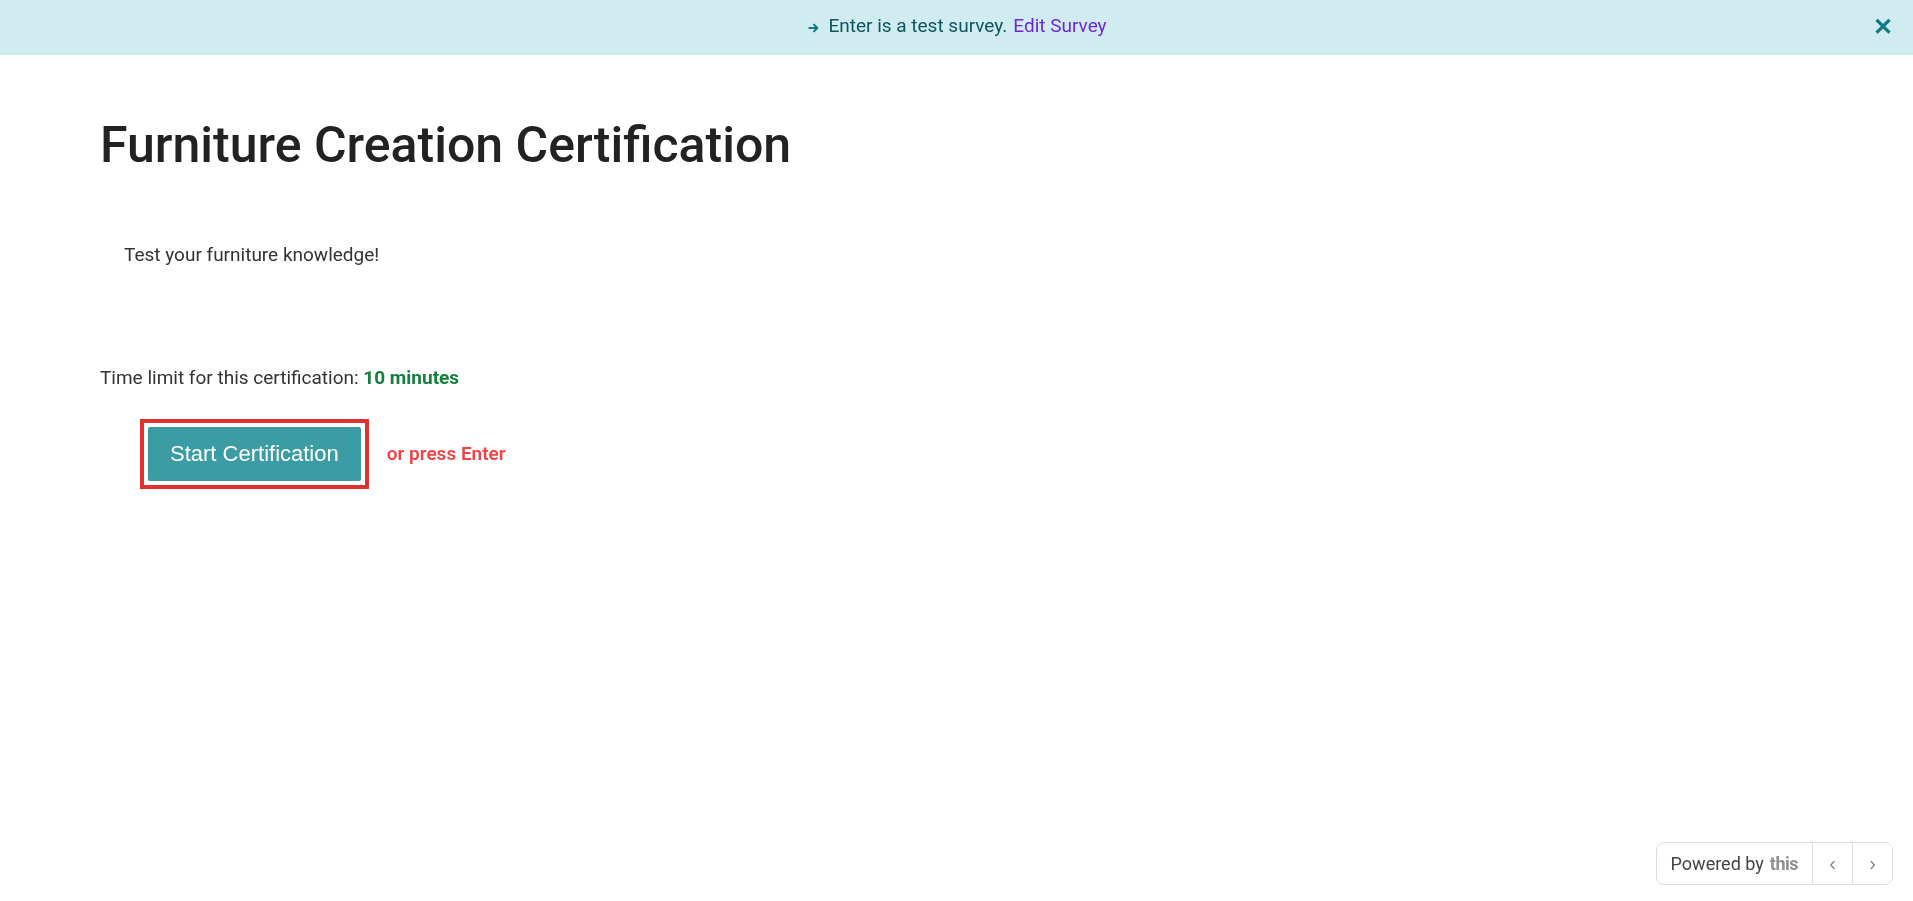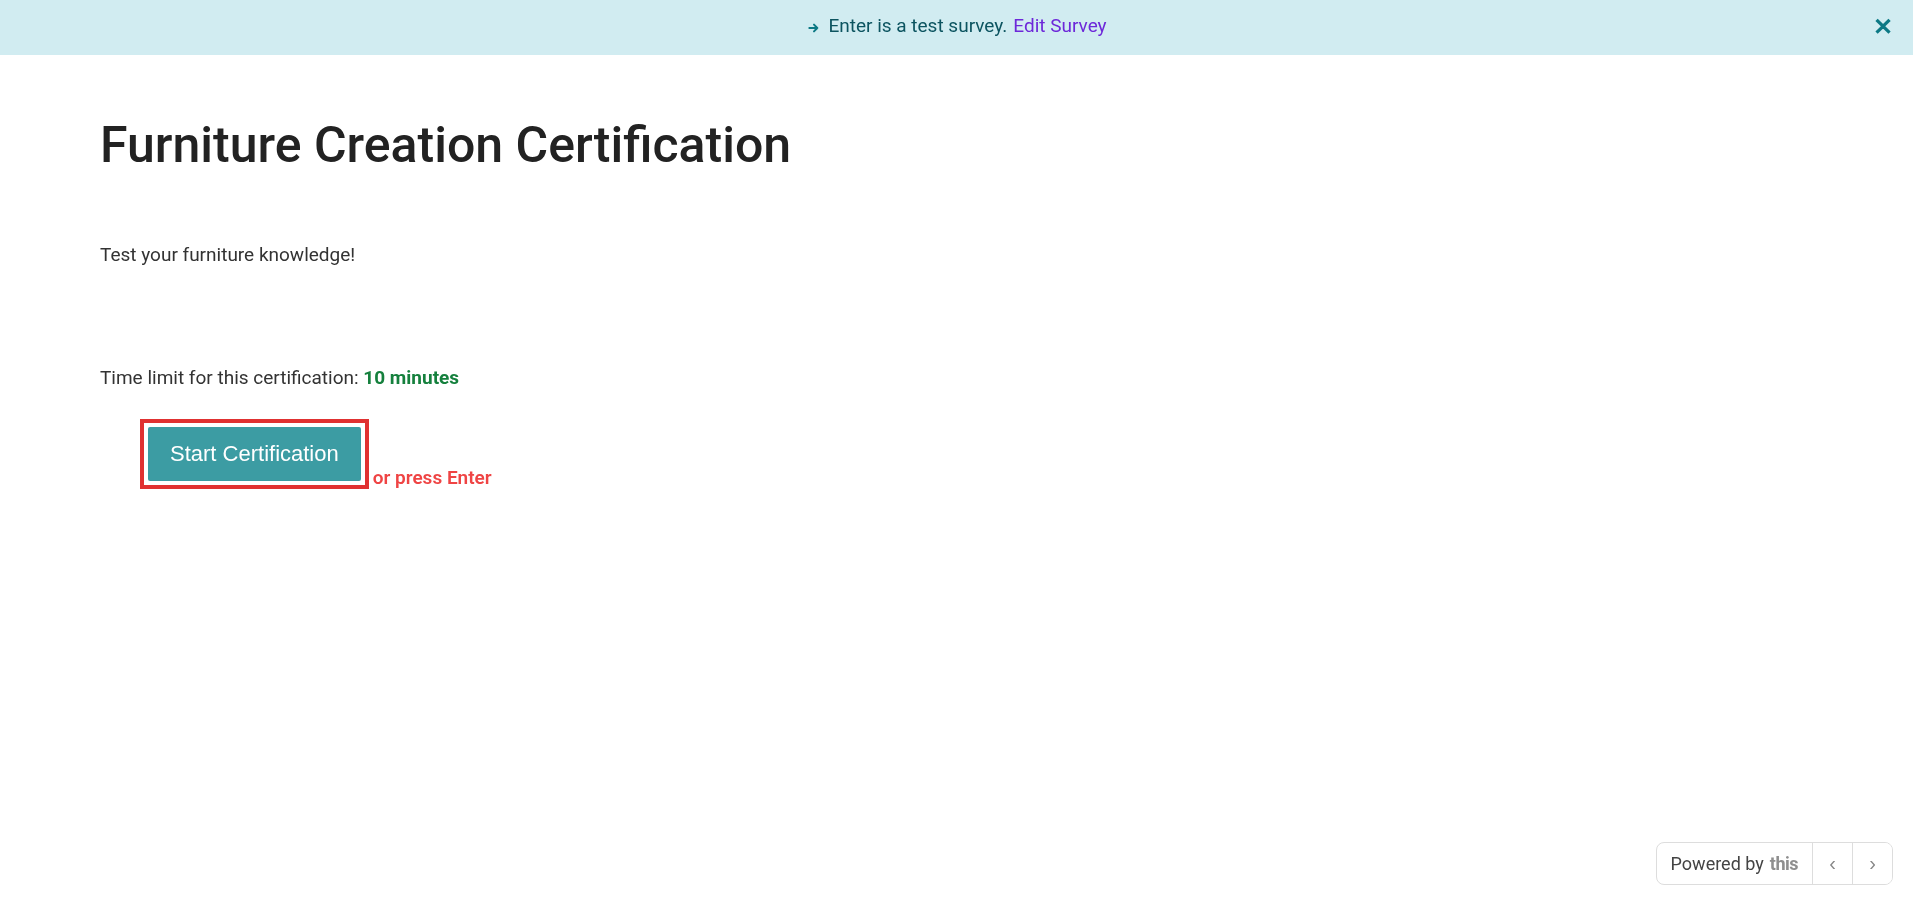--- a/index.html
+++ b/index.html
@@ -58,34 +58,35 @@
       font-size: 50px;
       font-weight: 500;
       color: #222;
       margin-bottom: 68px;
       line-height: 1.2;
     }
     .subtitle {
       font-size: 19px;
       color: #333;
       margin-bottom: 100px;
+      margin-left: 24px;
     }
     .time-limit {
       font-size: 19px;
       color: #333;
       margin-bottom: 30px;
     }
     .time-limit .limit-value {
       color: #15803d;
       font-weight: bold;
     }
     .action-row {
       display: flex;
-      align-items: flex-end;
-      gap: 4px;
+      align-items: center;
+      gap: 18px;
       padding-left: 40px;
     }
     .highlight-box {
       border: 4px solid #e03131;
       padding: 4px;
       display: inline-block;
     }
     .start-button {
       background: #3c9ca3;
       color: #fff;

